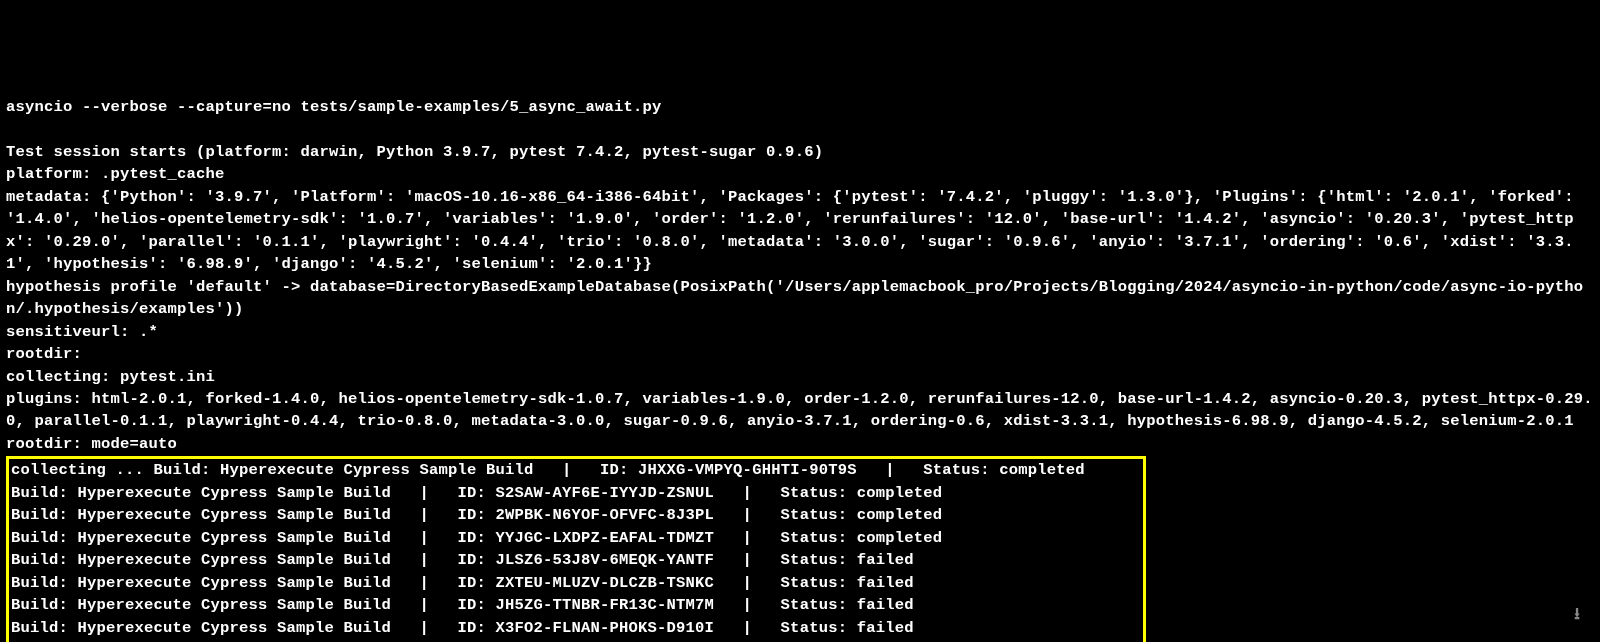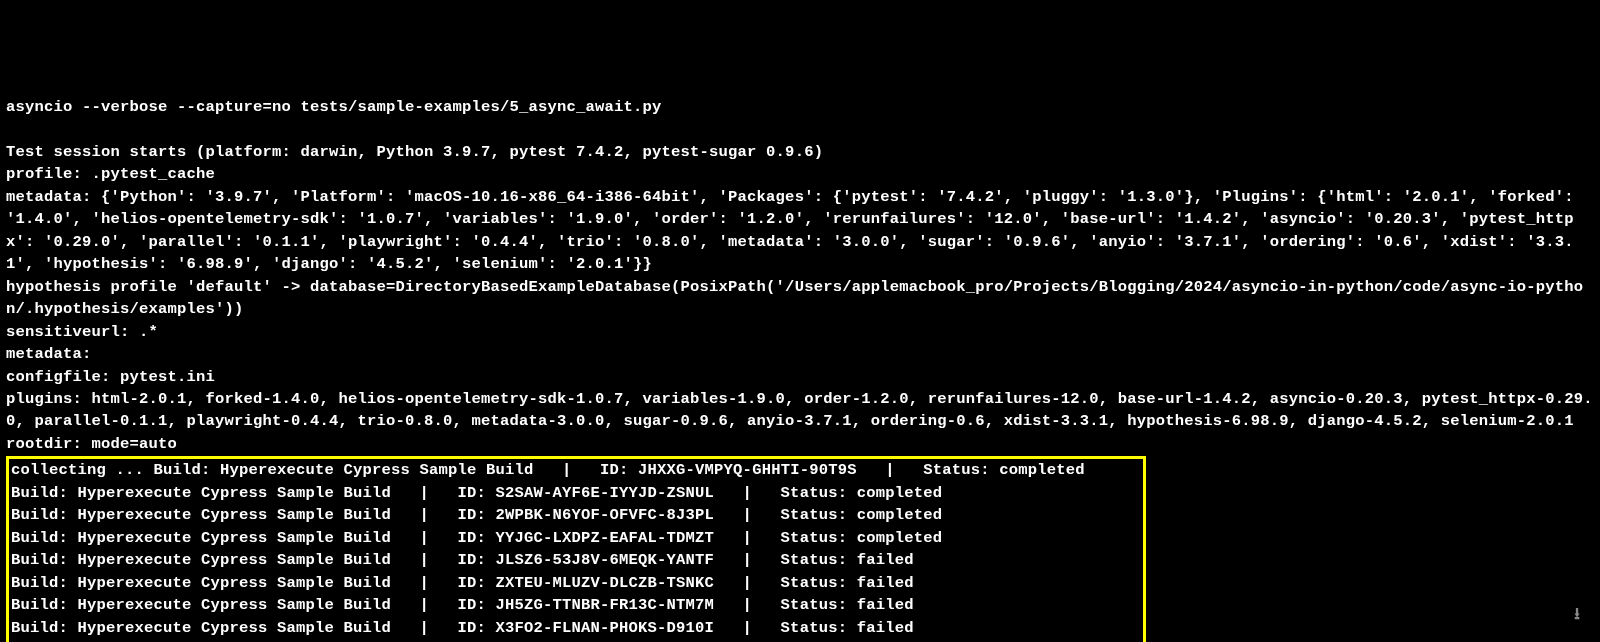--- a/index.html
+++ b/index.html
@@ -38,26 +38,26 @@
     }
   </style>
 </head>
 <body>
 
 
 
 <span>asyncio --verbose --capture=no tests/sample-examples/5_async_await.py</span>
 
 <span>Test session starts (platform: darwin, Python 3.9.7, pytest 7.4.2, pytest-sugar 0.9.6)</span>
-<span>profile: .pytest_cache</span>
+<span>platform: .pytest_cache</span>
 <span>metadata: {'Python': '3.9.7', 'Platform': 'macOS-10.16-x86_64-i386-64bit', 'Packages': {'pytest': '7.4.2', 'pluggy': '1.3.0'}, 'Plugins': {'html': '2.0.1', 'forked': '1.4.0', 'helios-opentelemetry-sdk': '1.0.7', 'variables': '1.9.0', 'order': '1.2.0', 'rerunfailures': '12.0', 'base-url': '1.4.2', 'asyncio': '0.20.3', 'pytest_httpx': '0.29.0', 'parallel': '0.1.1', 'playwright': '0.4.4', 'trio': '0.8.0', 'metadata': '3.0.0', 'sugar': '0.9.6', 'anyio': '3.7.1', 'ordering': '0.6', 'xdist': '3.3.1', 'hypothesis': '6.98.9', 'django': '4.5.2', 'selenium': '2.0.1'}}</span>
 <span>hypothesis profile 'default' -&gt; database=DirectoryBasedExampleDatabase(PosixPath('/Users/applemacbook_pro/Projects/Blogging/2024/asyncio-in-python/code/async-io-python/.hypothesis/examples'))</span>
 <span>sensitiveurl: .*</span>
-<span>metadata:</span>
-<span>configfile: pytest.ini</span>
+<span>rootdir:</span>
+<span>collecting: pytest.ini</span>
 <span>plugins: html-2.0.1, forked-1.4.0, helios-opentelemetry-sdk-1.0.7, variables-1.9.0, order-1.2.0, rerunfailures-12.0, base-url-1.4.2, asyncio-0.20.3, pytest_httpx-0.29.0, parallel-0.1.1, playwright-0.4.4, trio-0.8.0, metadata-3.0.0, sugar-0.9.6, anyio-3.7.1, ordering-0.6, xdist-3.3.1, hypothesis-6.98.9, django-4.5.2, selenium-2.0.1</span>
 <span>rootdir: mode=auto</span>
 <div class="highlight-box"><span class="row"><span>collecting ... </span><span>Build: Hyperexecute Cypress Sample Build   |   ID: JHXXG-VMPYQ-GHHTI-90T9S   |   Status: completed</span></span><span class="row">Build: Hyperexecute Cypress Sample Build   |   ID: S2SAW-AYF6E-IYYJD-ZSNUL   |   Status: completed</span><span class="row">Build: Hyperexecute Cypress Sample Build   |   ID: 2WPBK-N6YOF-OFVFC-8J3PL   |   Status: completed</span><span class="row">Build: Hyperexecute Cypress Sample Build   |   ID: YYJGC-LXDPZ-EAFAL-TDMZT   |   Status: completed</span><span class="row">Build: Hyperexecute Cypress Sample Build   |   ID: JLSZ6-53J8V-6MEQK-YANTF   |   Status: failed</span><span class="row">Build: Hyperexecute Cypress Sample Build   |   ID: ZXTEU-MLUZV-DLCZB-TSNKC   |   Status: failed</span><span class="row">Build: Hyperexecute Cypress Sample Build   |   ID: JH5ZG-TTNBR-FR13C-NTM7M   |   Status: failed</span><span class="row">Build: Hyperexecute Cypress Sample Build   |   ID: X3FO2-FLNAN-PHOKS-D910I   |   Status: failed</span><span class="row">Build: Hyperexecute Cypress Sample Build   |   ID: EMKPE-NBK7H-PQI97-ENY4P   |   Status: completed</span></div>
 
 <span class="scroll-down">⭳</span>
 
 
 
 
 </body></html>

